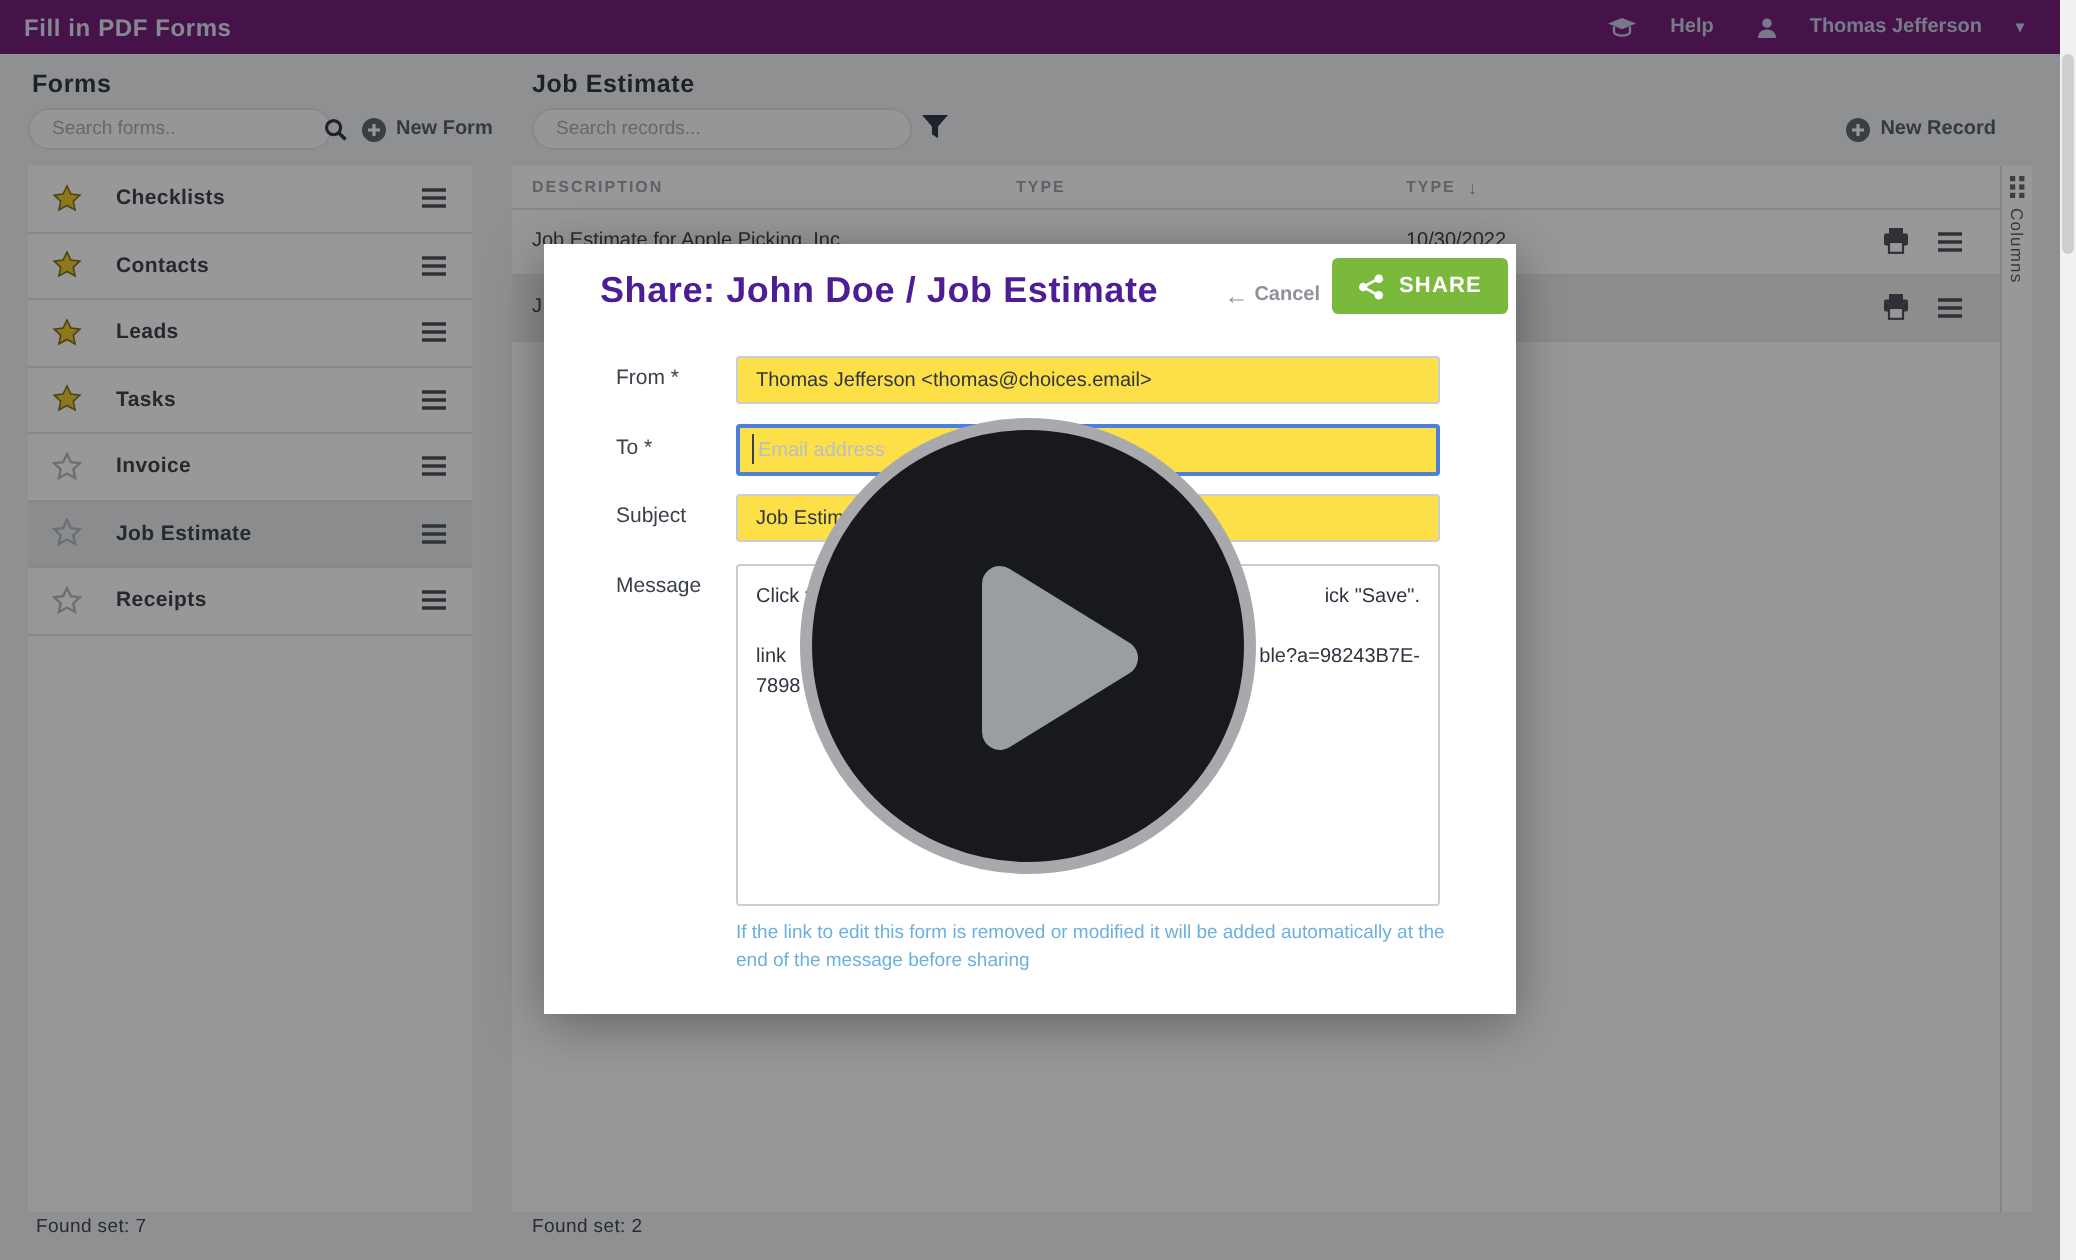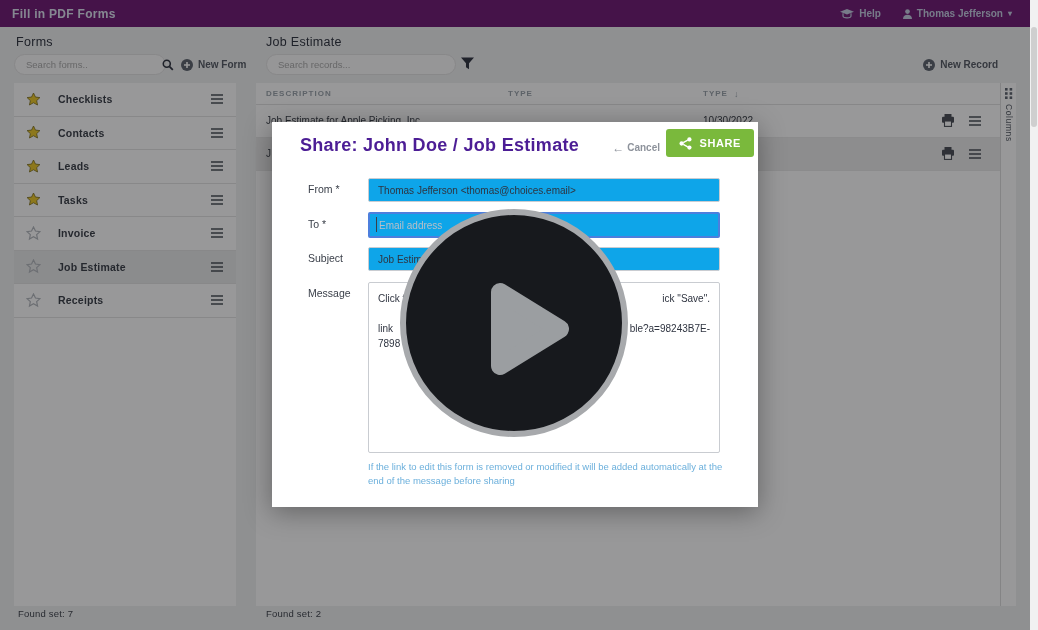--- a/index.html
+++ b/index.html
@@ -6,24 +6,24 @@
   html,body { background:#888; }
   #app {
     position:relative; width:1038px; height:630px; overflow:hidden;
     background:#f0f1f2; font-family:"Liberation Sans", sans-serif;
     -webkit-font-smoothing:antialiased;
   }
   
   .topbar { position:absolute; left:0; top:0; width:1030px; height:27px; background:#701a75; display:flex; align-items:center; }
   .app-title { margin-left:12px; font-size:12px; font-weight:bold; color:#dfe3f2; letter-spacing:.3px; }
   .topbar-right { position:absolute; right:18px; top:0; height:27px; display:flex; align-items:center; gap:22px; }
-  .topbar-item { display:flex; align-items:center; gap:5px; color:#c6cde4; font-size:10px; font-weight:bold; cursor:pointer; }
+  .topbar-item { display:flex; align-items:center; gap:17px; color:#c6cde4; font-size:10px; font-weight:bold; cursor:pointer; }
   .caret { font-size:8px; color:#c6cde4; }
   
-  .panel-heading { position:absolute; font-size:12.5px; font-weight:normal; color:#2e333e; letter-spacing:.3px; }
+  .panel-heading { position:absolute; font-size:12.5px; font-weight:bold; color:#2e333e; letter-spacing:.3px; }
   .pill { position:absolute; height:21px; background:#fbfbfb; border:1px solid #e3e3e3; border-radius:11px; display:flex; align-items:center; }
   .pill input { border:none; outline:none; background:transparent; flex:1; font-size:9.5px; color:#3a3f48; padding:0 4px 0 11px; font-family:inherit; }
   .pill input::placeholder { color:#ababab; }
   .pill .mag { margin-right:9px; display:flex; cursor:pointer; }
   .txt-btn { position:absolute; height:21px; display:flex; align-items:center; gap:5px; font-size:10px; font-weight:bold; color:#555b64; cursor:pointer; }
   .card { position:absolute; background:#ffffff; }
   
   .side-row { height:33.5px; border-bottom:1px solid #e4e4e4; display:flex; align-items:center; padding:0 12px; cursor:pointer; }
   .side-row.selected { background:#e9eaea; }
   .side-row .label { margin-left:17px; font-size:10.5px; font-weight:bold; color:#3a3f48; flex:1; letter-spacing:.2px; }
@@ -40,21 +40,21 @@
   .cols-tab { position:absolute; left:1000px; top:83px; width:16px; height:523px; background:#fff; border-left:1px solid #dcdcdc; display:flex; flex-direction:column; align-items:center; padding-top:5px; gap:5px; cursor:pointer; }
   .cols-label { writing-mode:vertical-rl; font-size:8.5px; color:#555b64; letter-spacing:.6px; }
   
   .backdrop { position:absolute; inset:0; width:1030px; background:rgba(10,10,12,.42); z-index:10; }
   .modal { position:absolute; left:272px; top:122px; width:486px; height:385px; background:#fff; box-shadow:0 5px 25px rgba(0,0,0,.35); z-index:20; }
   .modal-title { position:absolute; left:28px; top:13px; font-size:18px; font-weight:600; color:#4c1d95; letter-spacing:.3px; }
   .cancel-link { position:absolute; right:98px; top:20px; font-size:10px; font-weight:bold; color:#8d929b; cursor:pointer; display:flex; gap:3px; align-items:center; }
   .cancel-link .arrow { font-size:12px; line-height:10px; }
   .share-btn { position:absolute; right:4px; top:7px; height:28px; padding:0 13px; background:#7ab93c; border:none; border-radius:3px; color:#fff; font-size:11px; font-weight:bold; letter-spacing:.6px; display:flex; align-items:center; gap:7px; cursor:pointer; font-family:inherit; }
   .f-label { position:absolute; left:36px; font-size:10.5px; color:#3b404a; }
-  .f-input { position:absolute; left:96px; width:352px; height:24px; border:1px solid #c9ccd1; border-radius:2px; font-size:10px; color:#2f3440; padding:0 9px; outline:none; font-family:inherit; background:#0ea5e9; }
+  .f-input { position:absolute; left:96px; width:352px; height:24px; border:1px solid #c9ccd1; border-radius:2px; font-size:10px; color:#2f3440; padding:0 9px; outline:none; font-family:inherit; background:#fde047; }
   .f-input::placeholder { color:#b9bfc7; }
   .f-input.focused { height:26px; border:2px solid #4d7fdd; }
   .caret-line { position:absolute; left:104px; top:95px; width:1px; height:15px; background:#3a3f48; }
   .msg-box { position:absolute; left:96px; top:160px; width:352px; height:171px; border:1px solid #c9ccd1; border-radius:2px; padding:8px 9px; font-size:10px; color:#2f3440; line-height:15px; cursor:text; }
   .msg-line { display:flex; justify-content:space-between; white-space:pre; }
   .note { position:absolute; left:96px; top:338px; width:356px; font-size:9.5px; line-height:13.5px; color:#6cb0dc; }
   
   .play-overlay { position:absolute; left:400px; top:209px; width:228px; height:228px; border-radius:50%; background:#17191d; border:6px solid #a7a9ac; z-index:30; cursor:pointer; }
   .play-overlay svg { position:absolute; left:84px; top:67px; }
   

